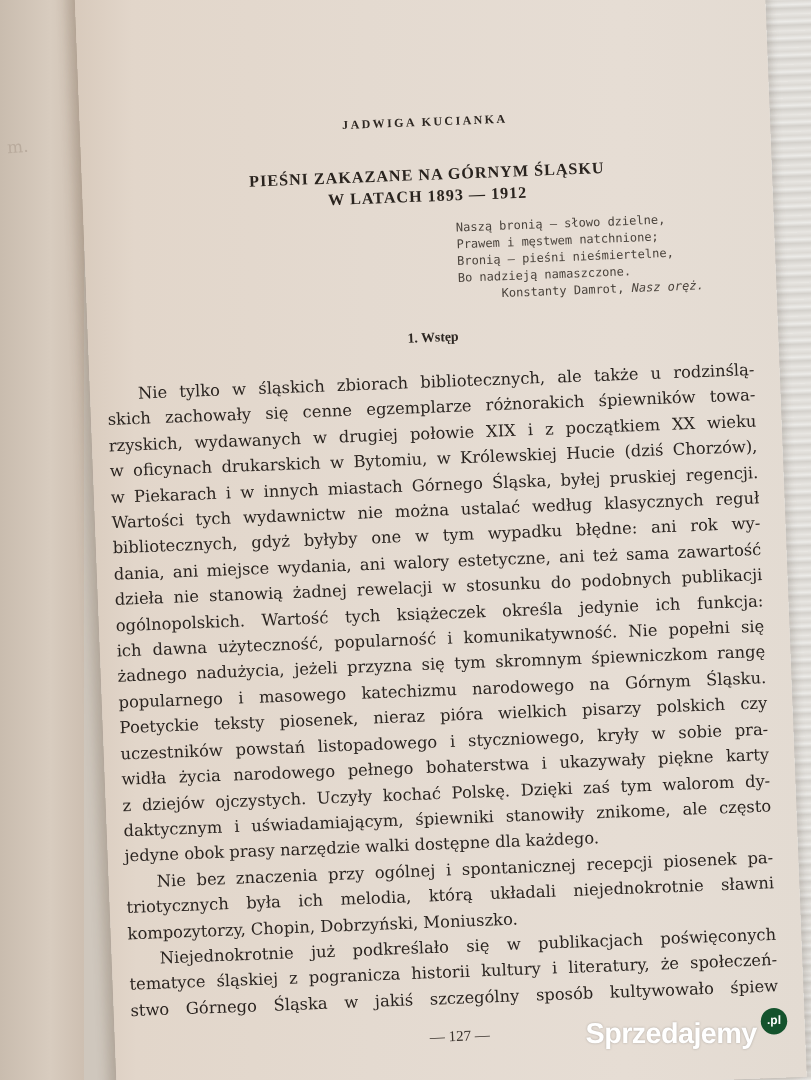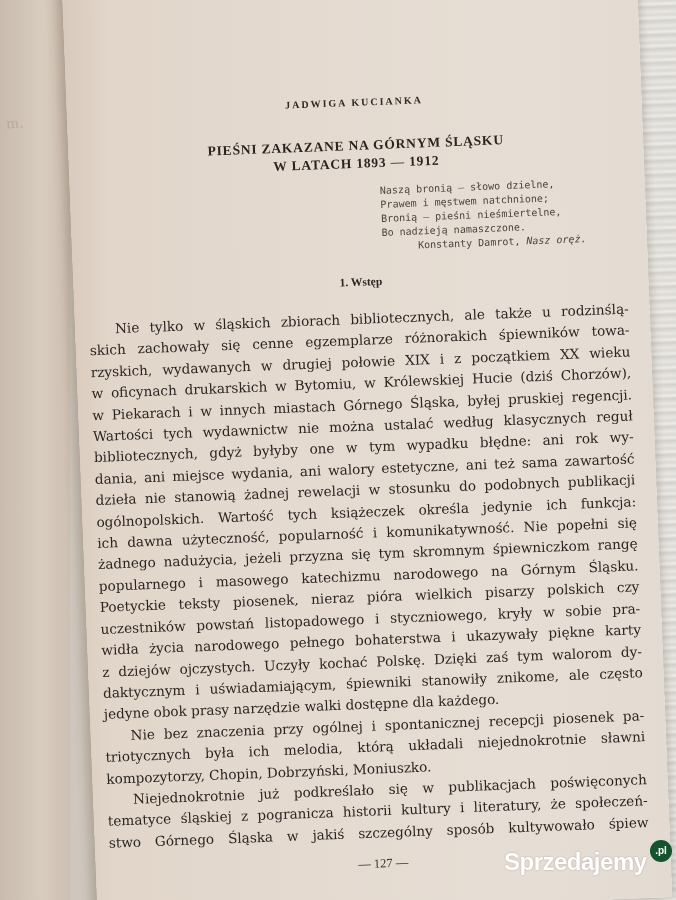--- a/index.html
+++ b/index.html
@@ -125,21 +125,20 @@
     }
     .watermark {
       position: absolute;
       left: 488px; top: 848px;
       font-family: "Liberation Sans", sans-serif;
       font-weight: bold;
       font-size: 24px;
       color: #ffffff;
       text-shadow: 0 0 2px rgba(0,0,0,0.25);
       letter-spacing: -0.5px;
-      margin-left: 16px;
     }
     .watermark .badge {
       position: absolute;
       left: 146px; top: -8px;
       width: 22px; height: 22px;
       border-radius: 50%;
       background: #14532d;
       color: #ffffff;
       font-size: 10px;
       line-height: 21px;

